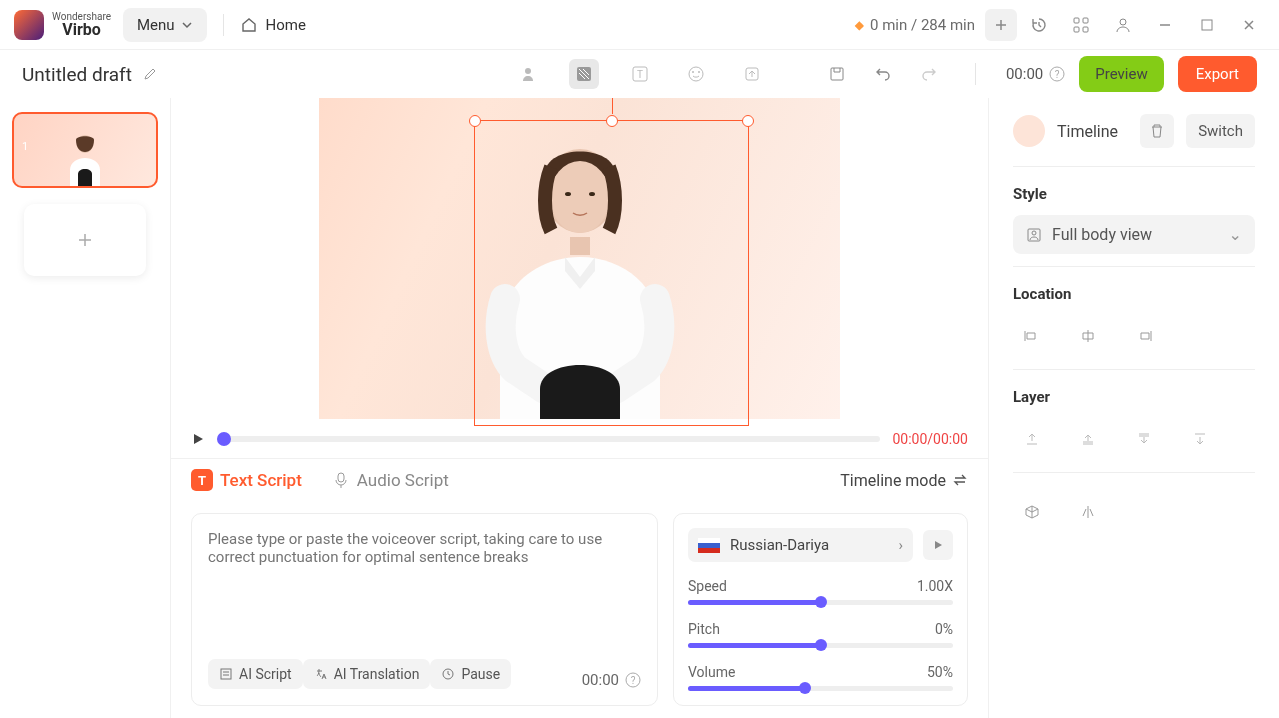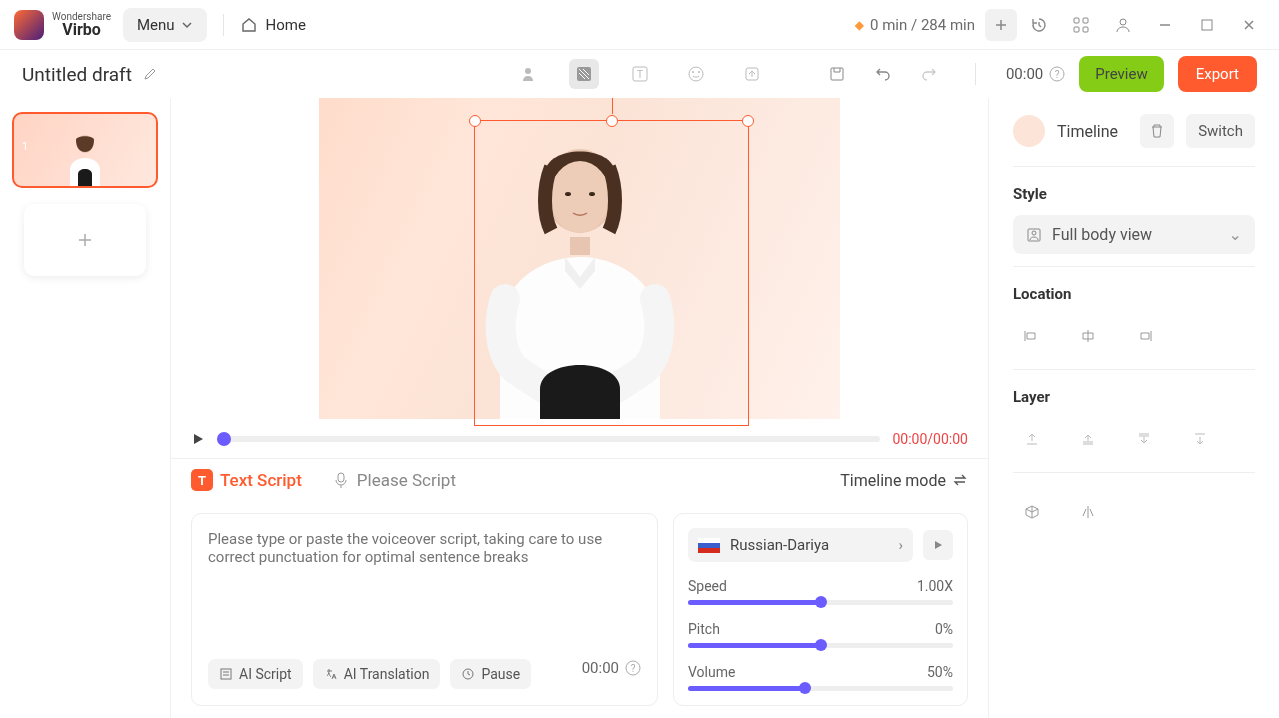--- a/index.html
+++ b/index.html
@@ -50,21 +50,21 @@
 .time-label{font-size:14px;color:#ef4444;}
 .tabs-row{height:44px;display:flex;align-items:center;padding:0 20px;gap:30px;border-top:1px solid #f0f0f0;}
 .tab{display:flex;align-items:center;gap:7px;font-size:17px;color:#888;cursor:pointer;}
 .tab.active{color:#ff5b2e;font-weight:500;}
 .tab .ticon{width:22px;height:22px;border-radius:5px;display:flex;align-items:center;justify-content:center;font-size:13px;font-weight:700;}
 .tab.active .ticon{background:#ff5b2e;color:#fff;}
 .tabs-row .tmode{margin-left:auto;font-size:16px;color:#444;display:flex;align-items:center;gap:6px;cursor:pointer;}
 .bottom{display:flex;padding:12px 20px;gap:15px;flex:1;}
 .script-box{flex:1;border:1px solid #ededed;border-radius:10px;padding:16px;display:flex;flex-direction:column;}
 .script-box textarea{flex:1;border:none;outline:none;resize:none;font-size:15px;color:#aaa;font-family:inherit;}
-.script-actions{display:flex;gap:10px;align-items:flex-start;}
+.script-actions{display:flex;align-items:flex-end;}
 .pill{background:#f3f3f3;border:none;border-radius:7px;padding:7px 11px;font-size:14px;color:#555;display:flex;align-items:center;gap:6px;cursor:pointer;}
 .script-actions .timer{margin-left:auto;font-size:15px;color:#666;display:flex;align-items:center;gap:6px;}
 .voice-panel{width:295px;border:1px solid #ededed;border-radius:10px;padding:14px;}
 .voice-sel{background:#f3f3f3;border-radius:7px;padding:8px 10px;display:flex;align-items:center;gap:10px;font-size:15px;color:#444;cursor:pointer;}
 .voice-sel .flag{width:22px;height:15px;background:linear-gradient(#fff 33%,#3a5fcd 33% 66%,#d52b1e 66%);}
 .voice-sel .chev{margin-left:auto;color:#888;}
 .voice-play{width:30px;height:30px;background:#f3f3f3;border-radius:6px;display:flex;align-items:center;justify-content:center;color:#777;cursor:pointer;}
 .voice-top{display:flex;gap:10px;align-items:center;}
 .slider-row{margin-top:16px;text-align:right;}
 .slider-row .lbl{display:flex;justify-content:space-between;font-size:14px;color:#666;margin-bottom:6px;}
@@ -286,21 +286,21 @@
     <div class="tabs-row">
       <div class="tab active">
         <span class="ticon">T</span>
         <span>Text Script</span>
       </div>
       <div class="tab">
         <svg width="18" height="18" viewBox="0 0 18 18">
             <rect x="6" y="2" width="6" height="9" rx="3" stroke="#999" fill="none"></rect>
             <path d="M4 9a5 5 0 0 0 10 0M9 14v3" stroke="#999" fill="none"></path>
           </svg>
-        <span>Please Script</span>
+        <span>Audio Script</span>
       </div>
       <div class="tmode">
         <span>Timeline mode</span>
         <svg width="16" height="16" viewBox="0 0 16 16">
             <path d="M3 6h10l-3-3M13 10H3l3 3" stroke="#555" fill="none" stroke-width="1.3"></path>
           </svg>
       </div>
     </div>
     <div class="bottom">
       <div class="script-box">

